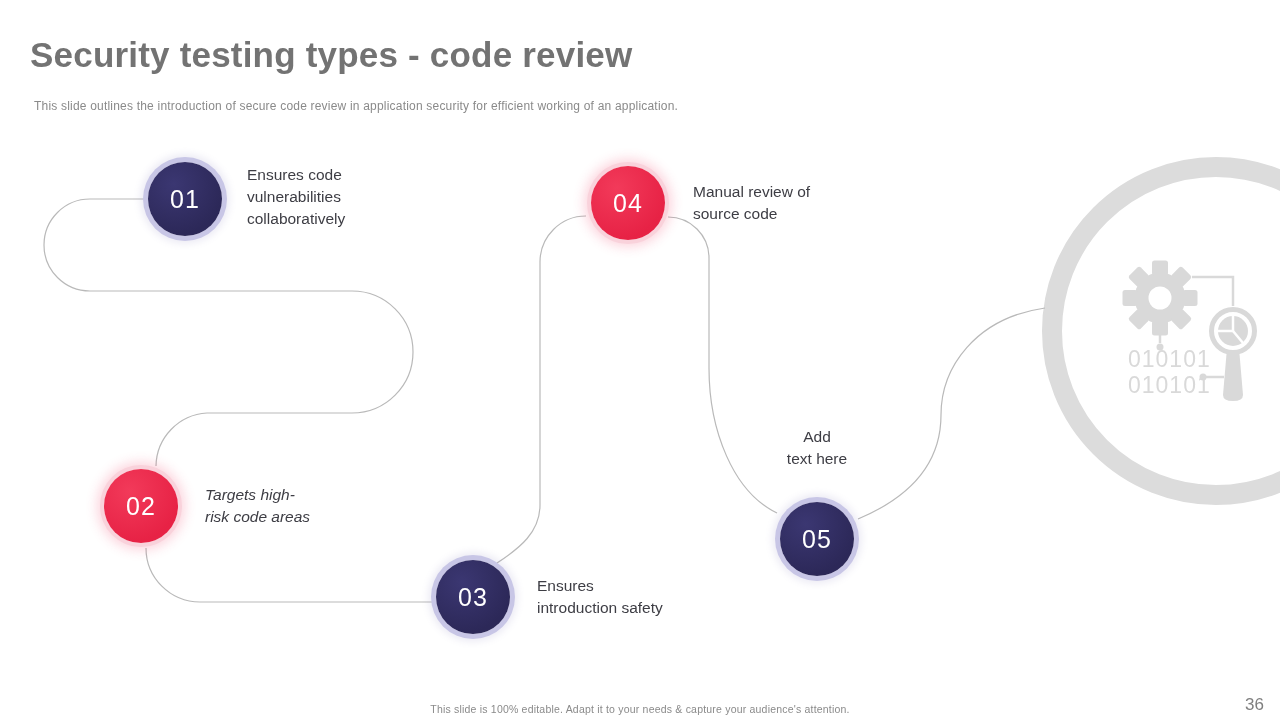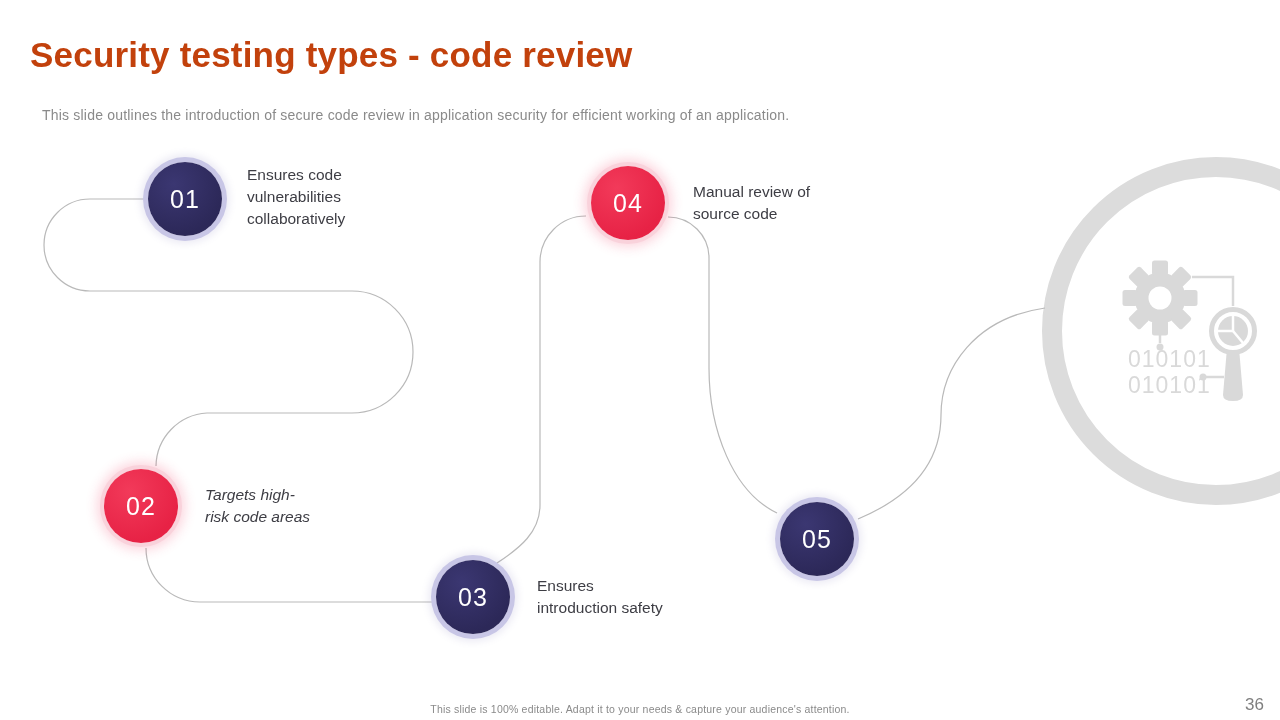--- a/index.html
+++ b/index.html
@@ -7,25 +7,25 @@
     position:relative;
     width:1280px;height:720px;
     background:#ffffff;
     overflow:hidden;
     font-family:"Liberation Sans", sans-serif;
   }
   
   .title{
     position:absolute;left:30px;top:36px;margin:0;
     font-size:35px;font-weight:700;letter-spacing:.2px;
-    color:#c2410c;line-height:1.1;
+    color:#737373;line-height:1.1;
   }
   .subtitle{
-    position:absolute;left:30px;top:95px;margin:12px;
-    font-size:14px;color:#8a8a8a;letter-spacing:.2px;
+    position:absolute;left:30px;top:95px;margin:4px;
+    font-size:12px;color:#8a8a8a;letter-spacing:.2px;
   }
   
   .watermark{position:absolute;left:1040px;top:145px;pointer-events:none;}
   
   .path-overlay{position:absolute;left:0;top:0;pointer-events:none;}
   
   .step-circle{
     position:absolute;width:74px;height:74px;border-radius:50%;
     display:flex;align-items:center;justify-content:center;
     color:#ffffff;font-size:25px;letter-spacing:1px;font-weight:400;
@@ -137,17 +137,19 @@
 
   <p class="step-label l01">Ensures code
 vulnerabilities
 collaboratively</p>
   <p class="step-label l02">Targets high-
 risk code areas</p>
   <p class="step-label l03">Ensures
 introduction safety</p>
   <p class="step-label l04">Manual review of
 source code</p>
+  <p class="step-label l05">Add
+text here</p>
 
   <div class="footer">This slide is 100% editable. Adapt it to your needs &amp; capture your audience's attention.</div>
   <div class="page-number">36</div>
 
 </div>
 
 </body></html>

